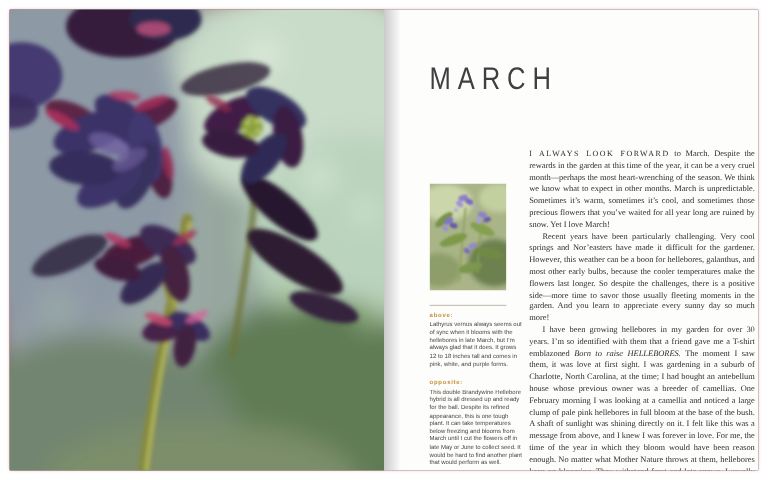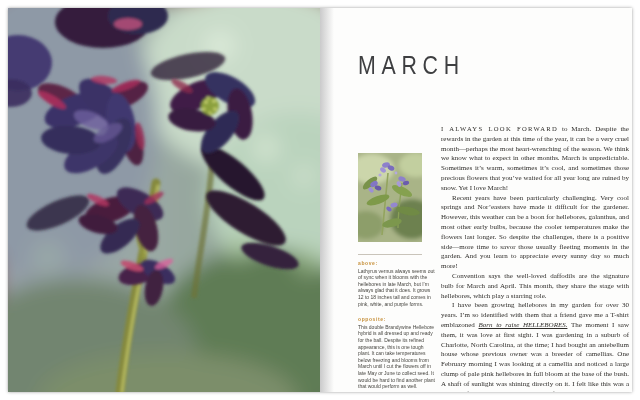--- a/index.html
+++ b/index.html
@@ -50,21 +50,21 @@
     margin-bottom:1px;
   }
   .cap-block{margin:0 0 9px 0;}
   .body-col{
     position:absolute;left:121px;top:116px;width:188px;
     font-size:7px;line-height:9.8px;color:#2e2c29;text-align:justify;
   }
   .body-col p{margin:0;}
   .body-col p.indent{text-indent:11px;}
   .lead-in{letter-spacing:1.3px;font-size:6.6px;}
-  .ital{font-style:italic;text-decoration:underline;}
+  .ital{font-style:italic;}
 </style>
 </head>
 <body>
 
 <div class="spread">
 
   <div class="left-page">
     <svg viewBox="0 0 312 384" preserveAspectRatio="none" role="img">
       <defs>
         <linearGradient id="pgbg" x1="0" y1="0" x2="1" y2="0">
@@ -238,17 +238,16 @@
       </p>
       <p class="cap-block">
         <span class="cap-label">opposite:</span>
         <span>This double Brandywine Hellebore hybrid is all dressed up and ready for the ball. Despite its refined appearance, this is one tough plant. It can take temperatures below freezing and blooms from March until I cut the flowers off in late May or June to collect seed. It would be hard to find another plant that would perform as well.</span>
       </p>
     </div>
 
     <div class="body-col">
       <p><span class="lead-in">I ALWAYS LOOK FORWARD</span><span> to March. Despite the rewards in the garden at this time of the year, it can be a very cruel month—perhaps the most heart-wrenching of the season. We think we know what to expect in other months. March is unpredictable. Sometimes it’s warm, sometimes it’s cool, and sometimes those precious flowers that you’ve waited for all year long are ruined by snow. Yet I love March!</span></p>
       <p class="indent">Recent years have been particularly challenging. Very cool springs and Nor’easters have made it difficult for the gardener. However, this weather can be a boon for hellebores, galanthus, and most other early bulbs, because the cooler temperatures make the flowers last longer. So despite the challenges, there is a positive side—more time to savor those usually fleeting moments in the garden. And you learn to appreciate every sunny day so much more!</p>
-      <p class="indent">Convention says the well-loved daffodils are the signature bulb for March and April. This month, they share the stage with hellebores, which play a starring role.</p>
       <p class="indent"><span>I have been growing hellebores in my garden for over 30 years. I’m so identified with them that a friend gave me a T-shirt emblazoned </span><span class="ital">Born to raise HELLEBORES.</span><span> The moment I saw them, it was love at first sight. I was gardening in a suburb of Charlotte, North Carolina, at the time; I had bought an antebellum house whose previous owner was a breeder of camellias. One February morning I was looking at a camellia and noticed a large clump of pale pink hellebores in full bloom at the base of the bush. A shaft of sunlight was shining directly on it. I felt like this was a message from above, and I knew I was forever in love. For me, the time of the year in which they bloom would have been reason enough. No matter what Mother Nature throws at them, hellebores keep on blooming. They withstand frost and late snows. I usually only worry about them when temperatures reach the low 20s. When I’m suffering from chlorophyll withdrawal, they are one of my sure cures—along with</span></p>
     </div>
   </div>
 </div>
 
 </body></html>

